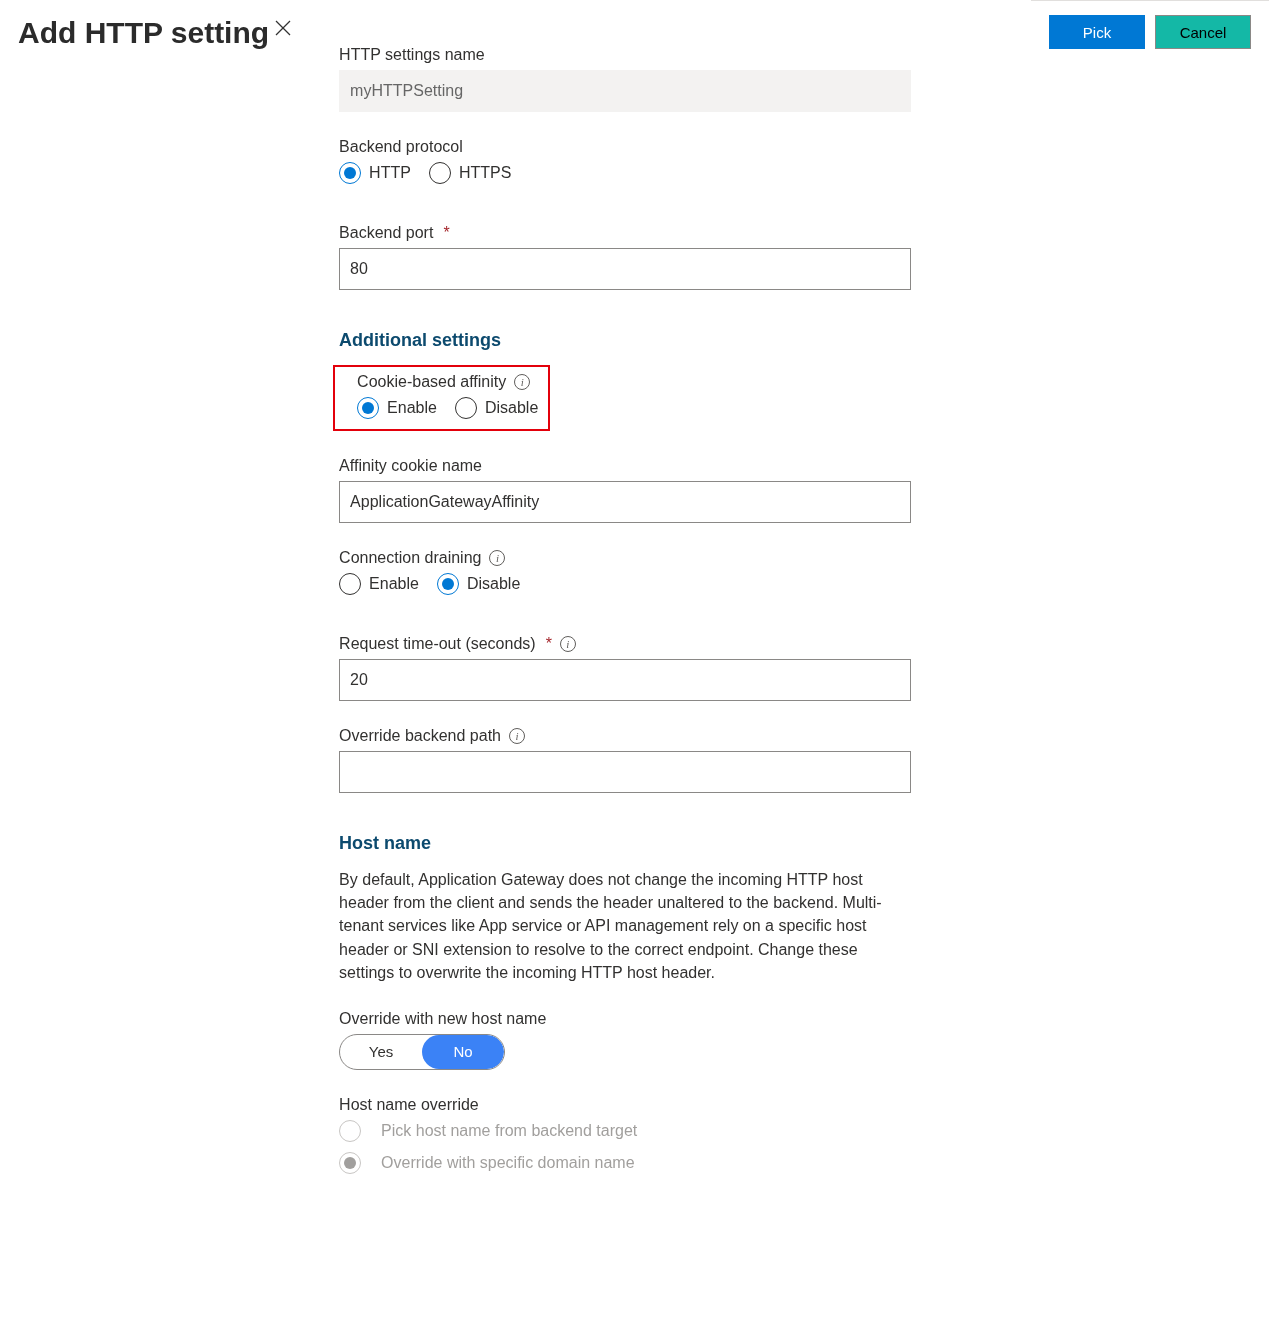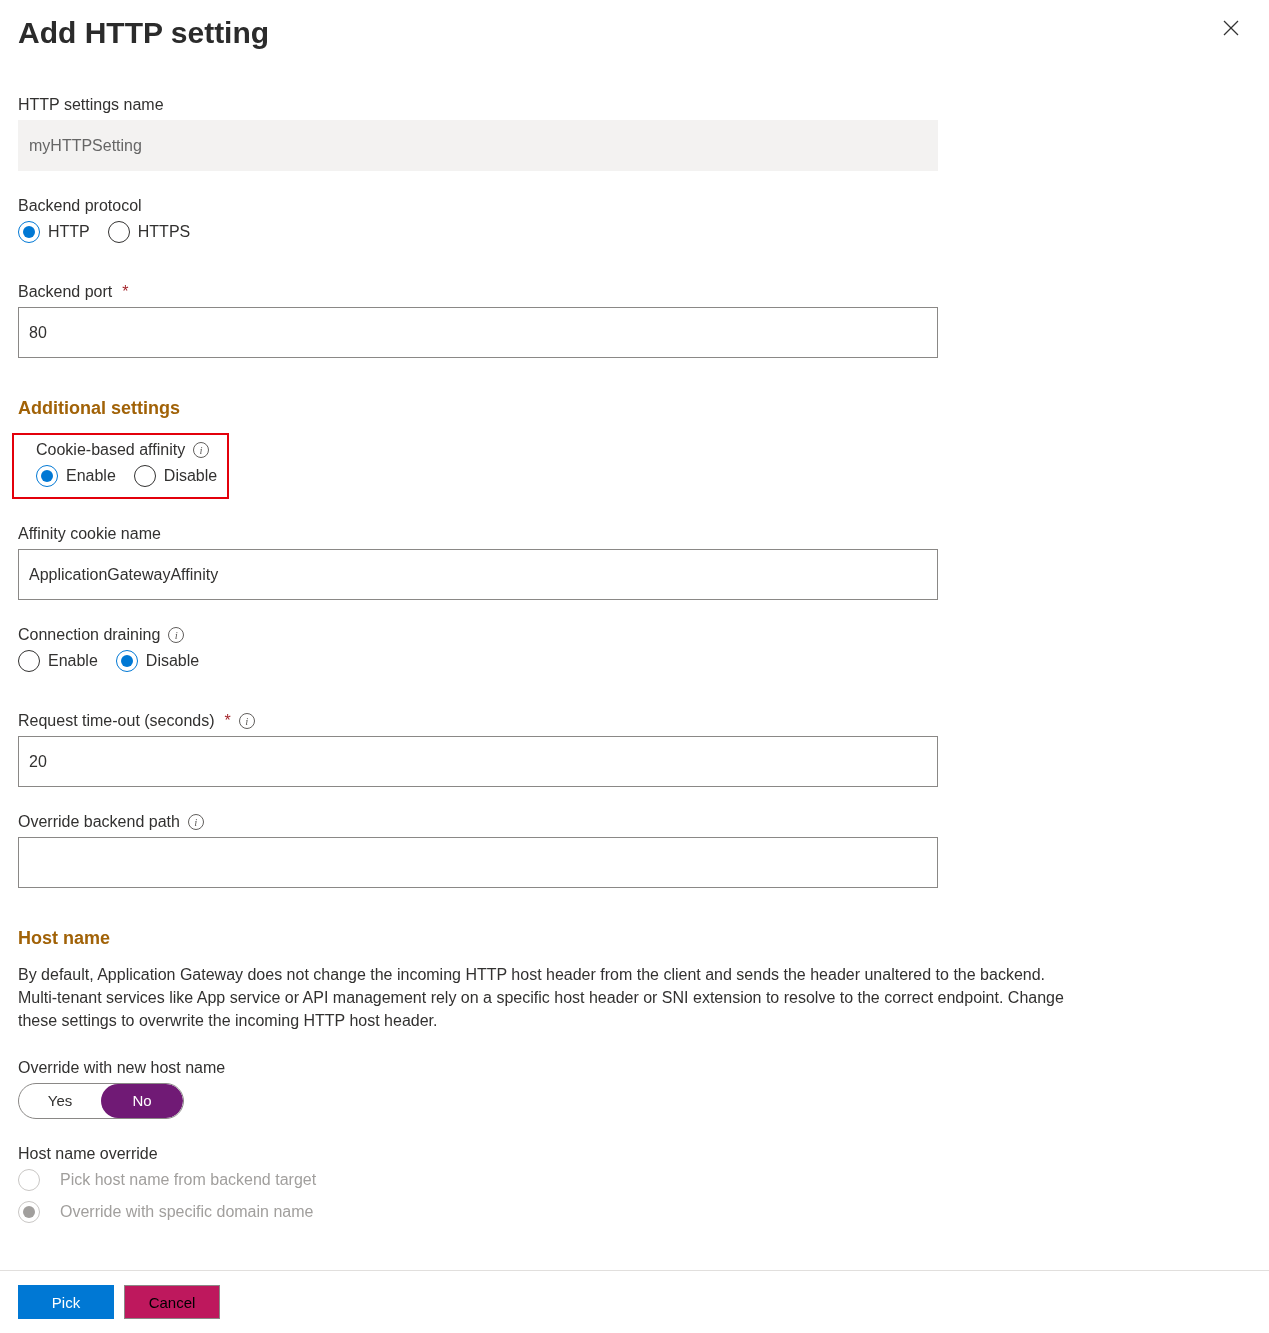--- a/index.html
+++ b/index.html
@@ -9,21 +9,21 @@
     font-family: "Segoe UI", -apple-system, BlinkMacSystemFont, sans-serif;
     color: #323130;
     background: #fff;
     height: 100%;
   }
   .panel {
     width: 1269px;
     height: 1333px;
     position: relative;
     display: flex;
-    flex-direction: column;
+    flex-direction: row;
   }
   .header {
     display: flex;
     align-items: flex-start;
     justify-content: space-between;
     padding: 10px 24px 0 18px;
   }
   .header h1 {
     font-size: 30px;
     font-weight: 600;
@@ -55,37 +55,37 @@
     color: #323130;
     margin-bottom: 6px;
     display: flex;
     align-items: center;
     gap: 8px;
   }
   .required { color: #a4262c; margin-left: 2px; }
   .text-input {
     width: 100%;
     max-width: 920px;
-    height: 51px;
+    height: 42px;
     border: 1px solid #8a8886;
     font-size: 16px;
     padding: 0 10px;
     color: #323130;
     background: #fff;
   }
   .text-input.readonly {
     background: #f3f2f1;
     border: 1px solid #f3f2f1;
     color: #666;
   }
   .section-heading {
     font-size: 18px;
     font-weight: 600;
     margin: 0 0 14px 0;
-    color: #a16207;
+    color: #0c4a6e;
   }
   .radio-row {
     display: flex;
     align-items: center;
     gap: 18px;
     margin-top: 4px;
   }
   .radio {
     display: inline-flex;
     align-items: center;
@@ -153,38 +153,38 @@
   .toggle-opt {
     flex: 1;
     display: flex;
     align-items: center;
     justify-content: center;
     font-size: 15px;
     cursor: pointer;
     color: #323130;
   }
   .toggle-opt.active {
-    background: #701a75;
+    background: #3b82f6;
     color: #fff;
     border-radius: 20px;
   }
   .footer {
     border-top: 1px solid #e1dfdd;
     padding: 14px 18px;
     display: flex;
     gap: 10px;
     background: #fff;
   }
   .btn {
     height: 34px;
     min-width: 96px;
     padding: 0 18px;
     font-size: 15px;
     border: 1px solid #8a8886;
-    background: #be185d;
+    background: #14b8a6;
     cursor: pointer;
     display: inline-flex;
     align-items: center;
     justify-content: center;
   }
   .btn.primary {
     background: #0078d4;
     color: #fff;
     border-color: #0078d4;
   }

